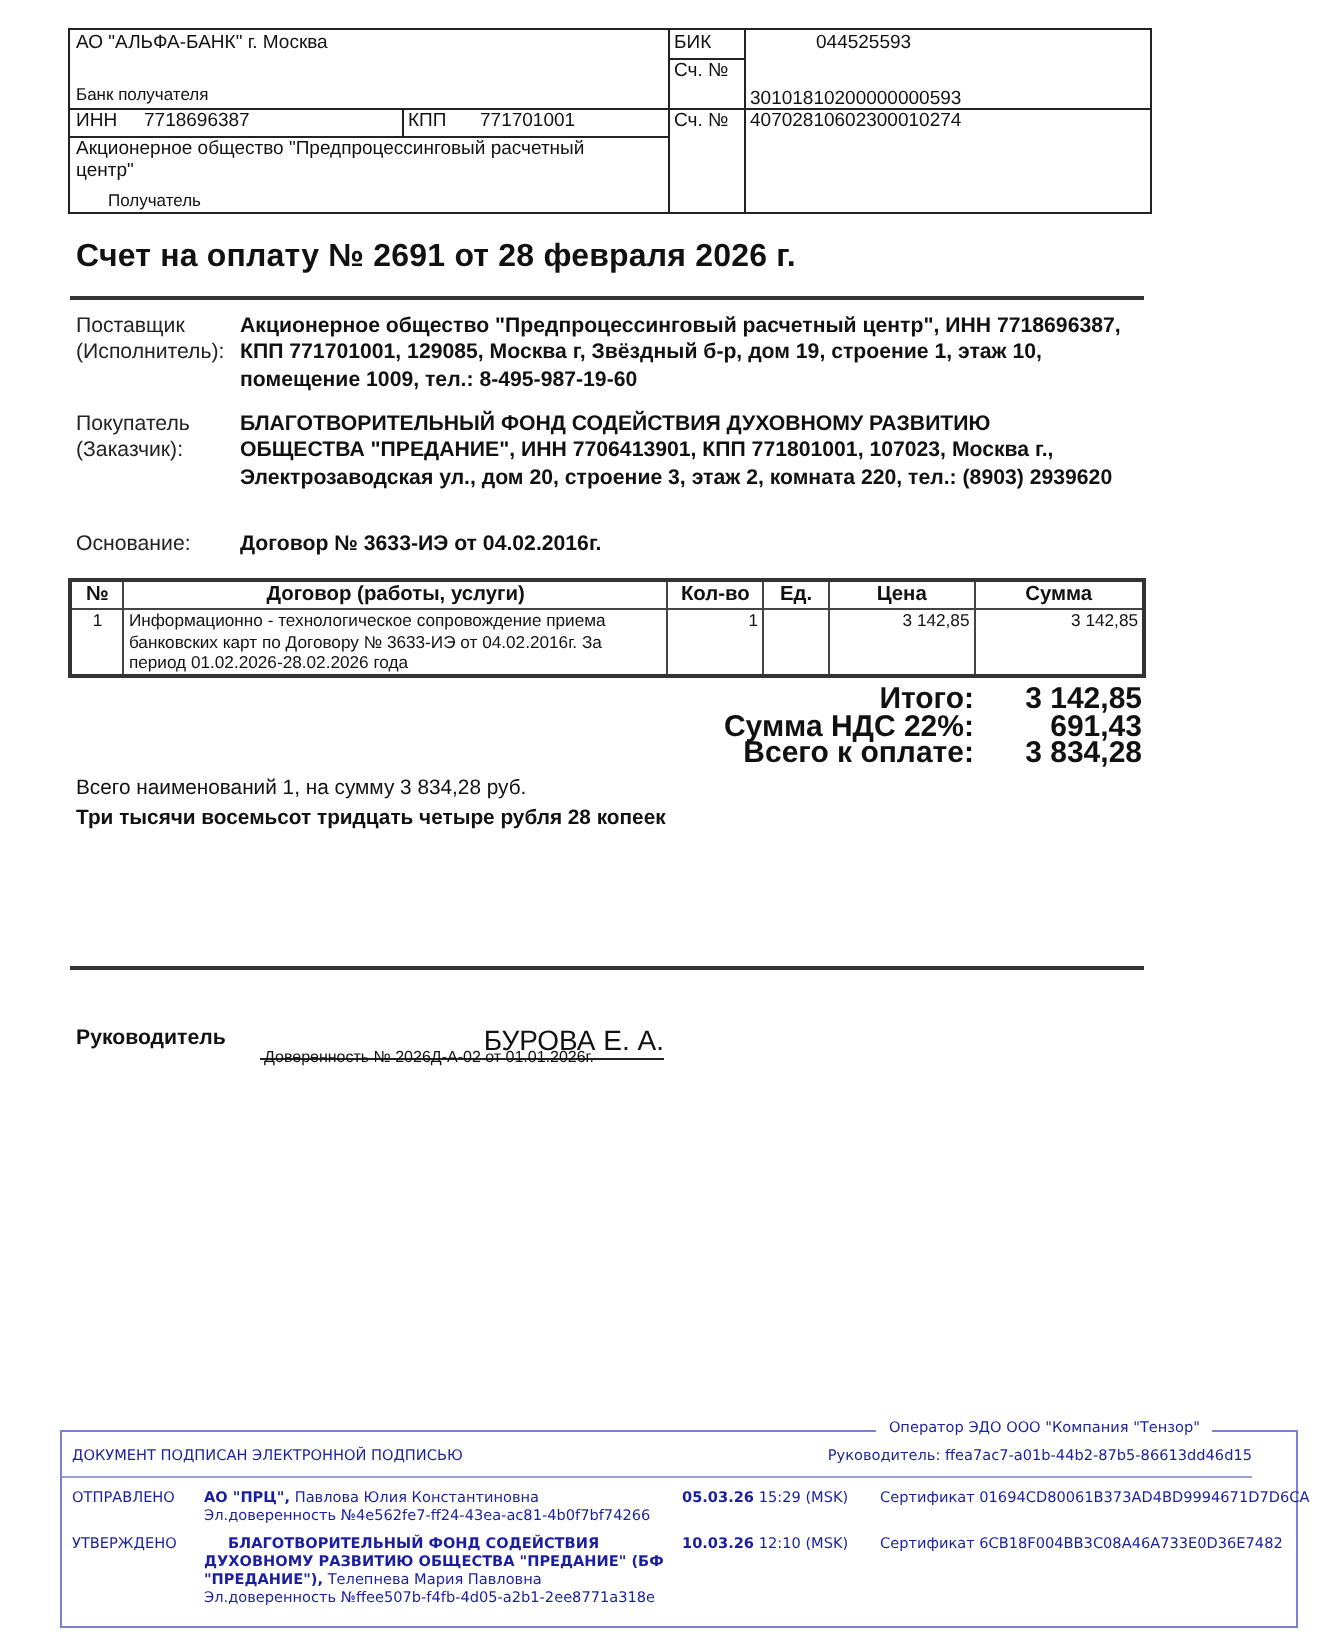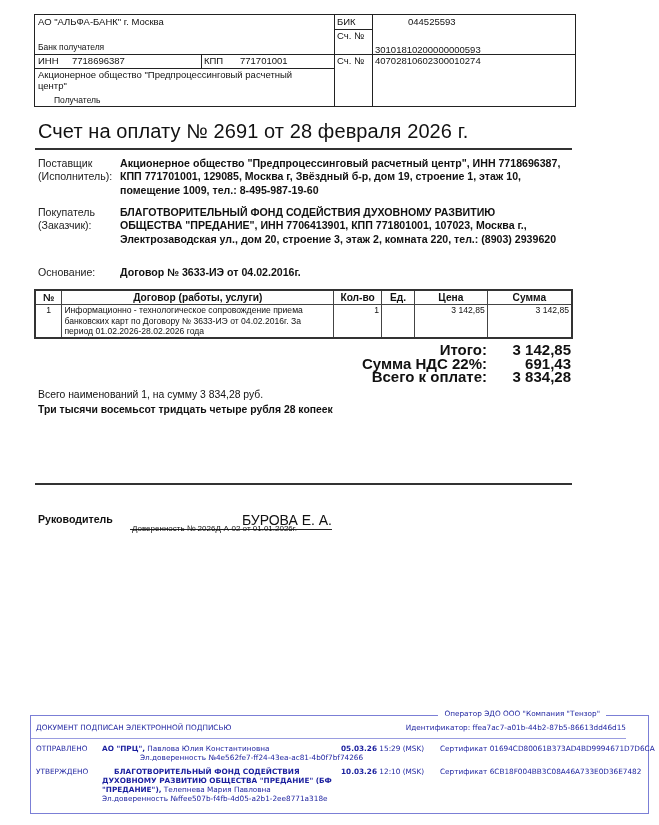--- a/index.html
+++ b/index.html
@@ -6,21 +6,21 @@
   html, body { width: 659px; height: 825px; background: #ffffff; overflow: hidden; }
   body { position: relative; font-family: "Liberation Sans", sans-serif; color: #111; }
 
   
   .bank { position: absolute; left: 34px; top: 14px; width: 542px; height: 93px; border: 1px solid #222; }
   .bank .cell { position: absolute; font-size: 9.5px; line-height: 11px; padding: 1px 3px; }
   .bank .vline { position: absolute; width: 1px; background: #222; }
   .bank .hline { position: absolute; height: 1px; background: #222; }
   .small { font-size: 8.5px !important; }
 
-  .title { position: absolute; left: 38px; top: 120px; font-size: 20px; font-weight: normal; letter-spacing: 0.1px; }
+  .title { position: absolute; left: 38px; top: 120px; font-size: 16px; font-weight: bold; letter-spacing: 0.1px; }
   .rule { position: absolute; left: 35px; width: 537px; height: 2px; background: #333; }
 
   .party { position: absolute; left: 38px; font-size: 10.6px; line-height: 13.4px; }
   .party .lbl { position: absolute; left: 0; top: 0; width: 82px; color: #222; }
   .party .val { position: absolute; left: 82px; top: 0; width: 460px; font-weight: bold; }
 
   
   .goods { position: absolute; left: 34px; top: 289px; width: 539px; border-collapse: collapse; border: 2px solid #333; }
   .goods th, .goods td { border: 1px solid #444; font-size: 8.6px; line-height: 10.6px; vertical-align: top; padding: 0 2px; }
   .goods th { font-size: 10.2px; font-weight: bold; text-align: center; height: 14px; line-height: 13px; }
@@ -147,29 +147,29 @@
 
 <div class="rule" style="top:483px;"></div>
 
 <div class="sig-label">Руководитель</div>
 <div class="sig-name">БУРОВА Е. А.</div>
 <div class="sig-sub">Доверенность № 2026Д-А-02 от 01.01.2026г.</div>
 
 <div class="stamp">
   <div class="op">Оператор ЭДО ООО "Компания "Тензор"</div>
   <div class="t" style="left:5px; top:7px;">ДОКУМЕНТ ПОДПИСАН ЭЛЕКТРОННОЙ ПОДПИСЬЮ</div>
-  <div class="t" style="right:22px; top:7px;">Идентификатор: ffea7ac7-a01b-44b2-87b5-86613dd46d15</div>
+  <div class="t" style="right:22px; top:7px;">Руководитель: ffea7ac7-a01b-44b2-87b5-86613dd46d15</div>
   <div class="sep" style="right:22px;"></div>
 
   <div class="t" style="left:5px; top:28px;">ОТПРАВЛЕНО</div>
   <div class="t" style="left:71px; top:28px;">
     <span class="b">АО "ПРЦ",</span>
     <span>Павлова Юлия Константиновна</span>
   </div>
-  <div class="t" style="left:71px; top:37px;margin-left:38px;">Эл.доверенность №4e562fe7-ff24-43ea-ac81-4b0f7bf74266</div>
+  <div class="t" style="left:71px; top:37px;">Эл.доверенность №4e562fe7-ff24-43ea-ac81-4b0f7bf74266</div>
   <div class="t" style="left:310px; top:28px;">
     <span class="b">05.03.26</span>
     <span>15:29 (MSK)</span>
   </div>
   <div class="t" style="left:409px; top:28px;">Сертификат 01694CD80061B373AD4BD9994671D7D6CA</div>
 
   <div class="t" style="left:5px; top:51px;">УТВЕРЖДЕНО</div>
   <div class="t b" style="left:71px; top:51px;padding-left:12px;">БЛАГОТВОРИТЕЛЬНЫЙ ФОНД СОДЕЙСТВИЯ</div>
   <div class="t b" style="left:71px; top:60px;">ДУХОВНОМУ РАЗВИТИЮ ОБЩЕСТВА "ПРЕДАНИЕ" (БФ</div>
   <div class="t" style="left:71px; top:69px;">

